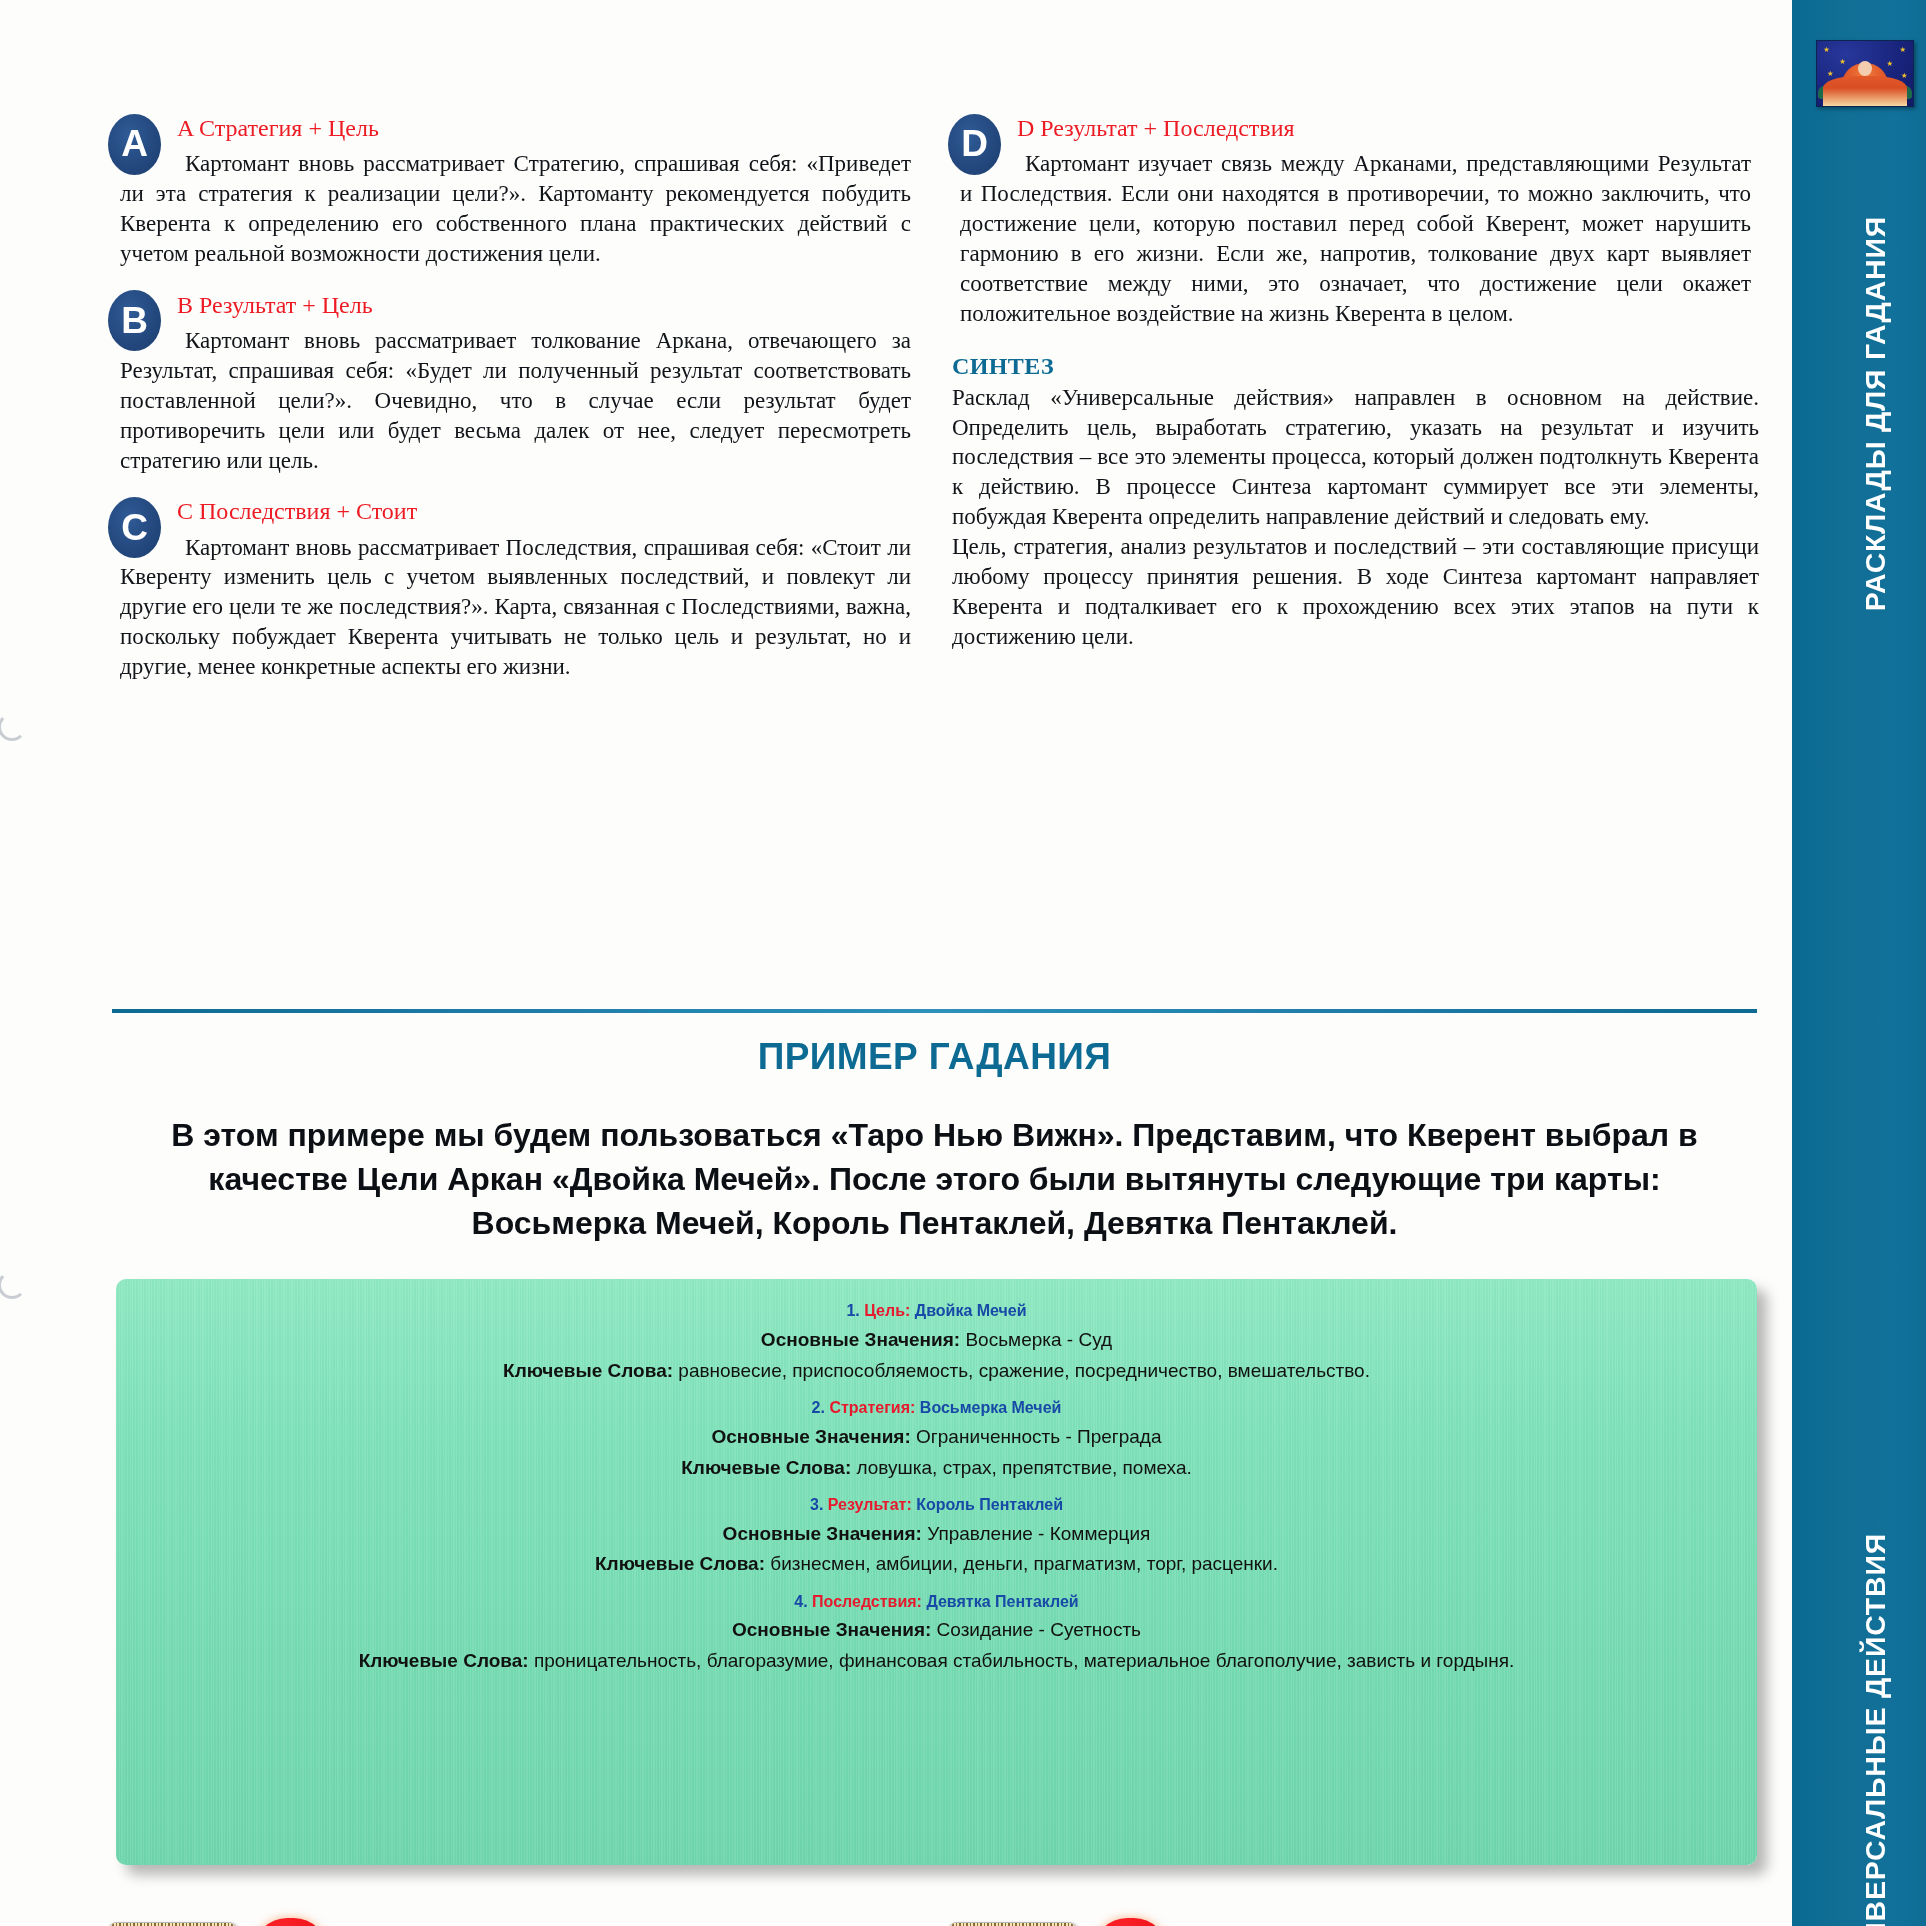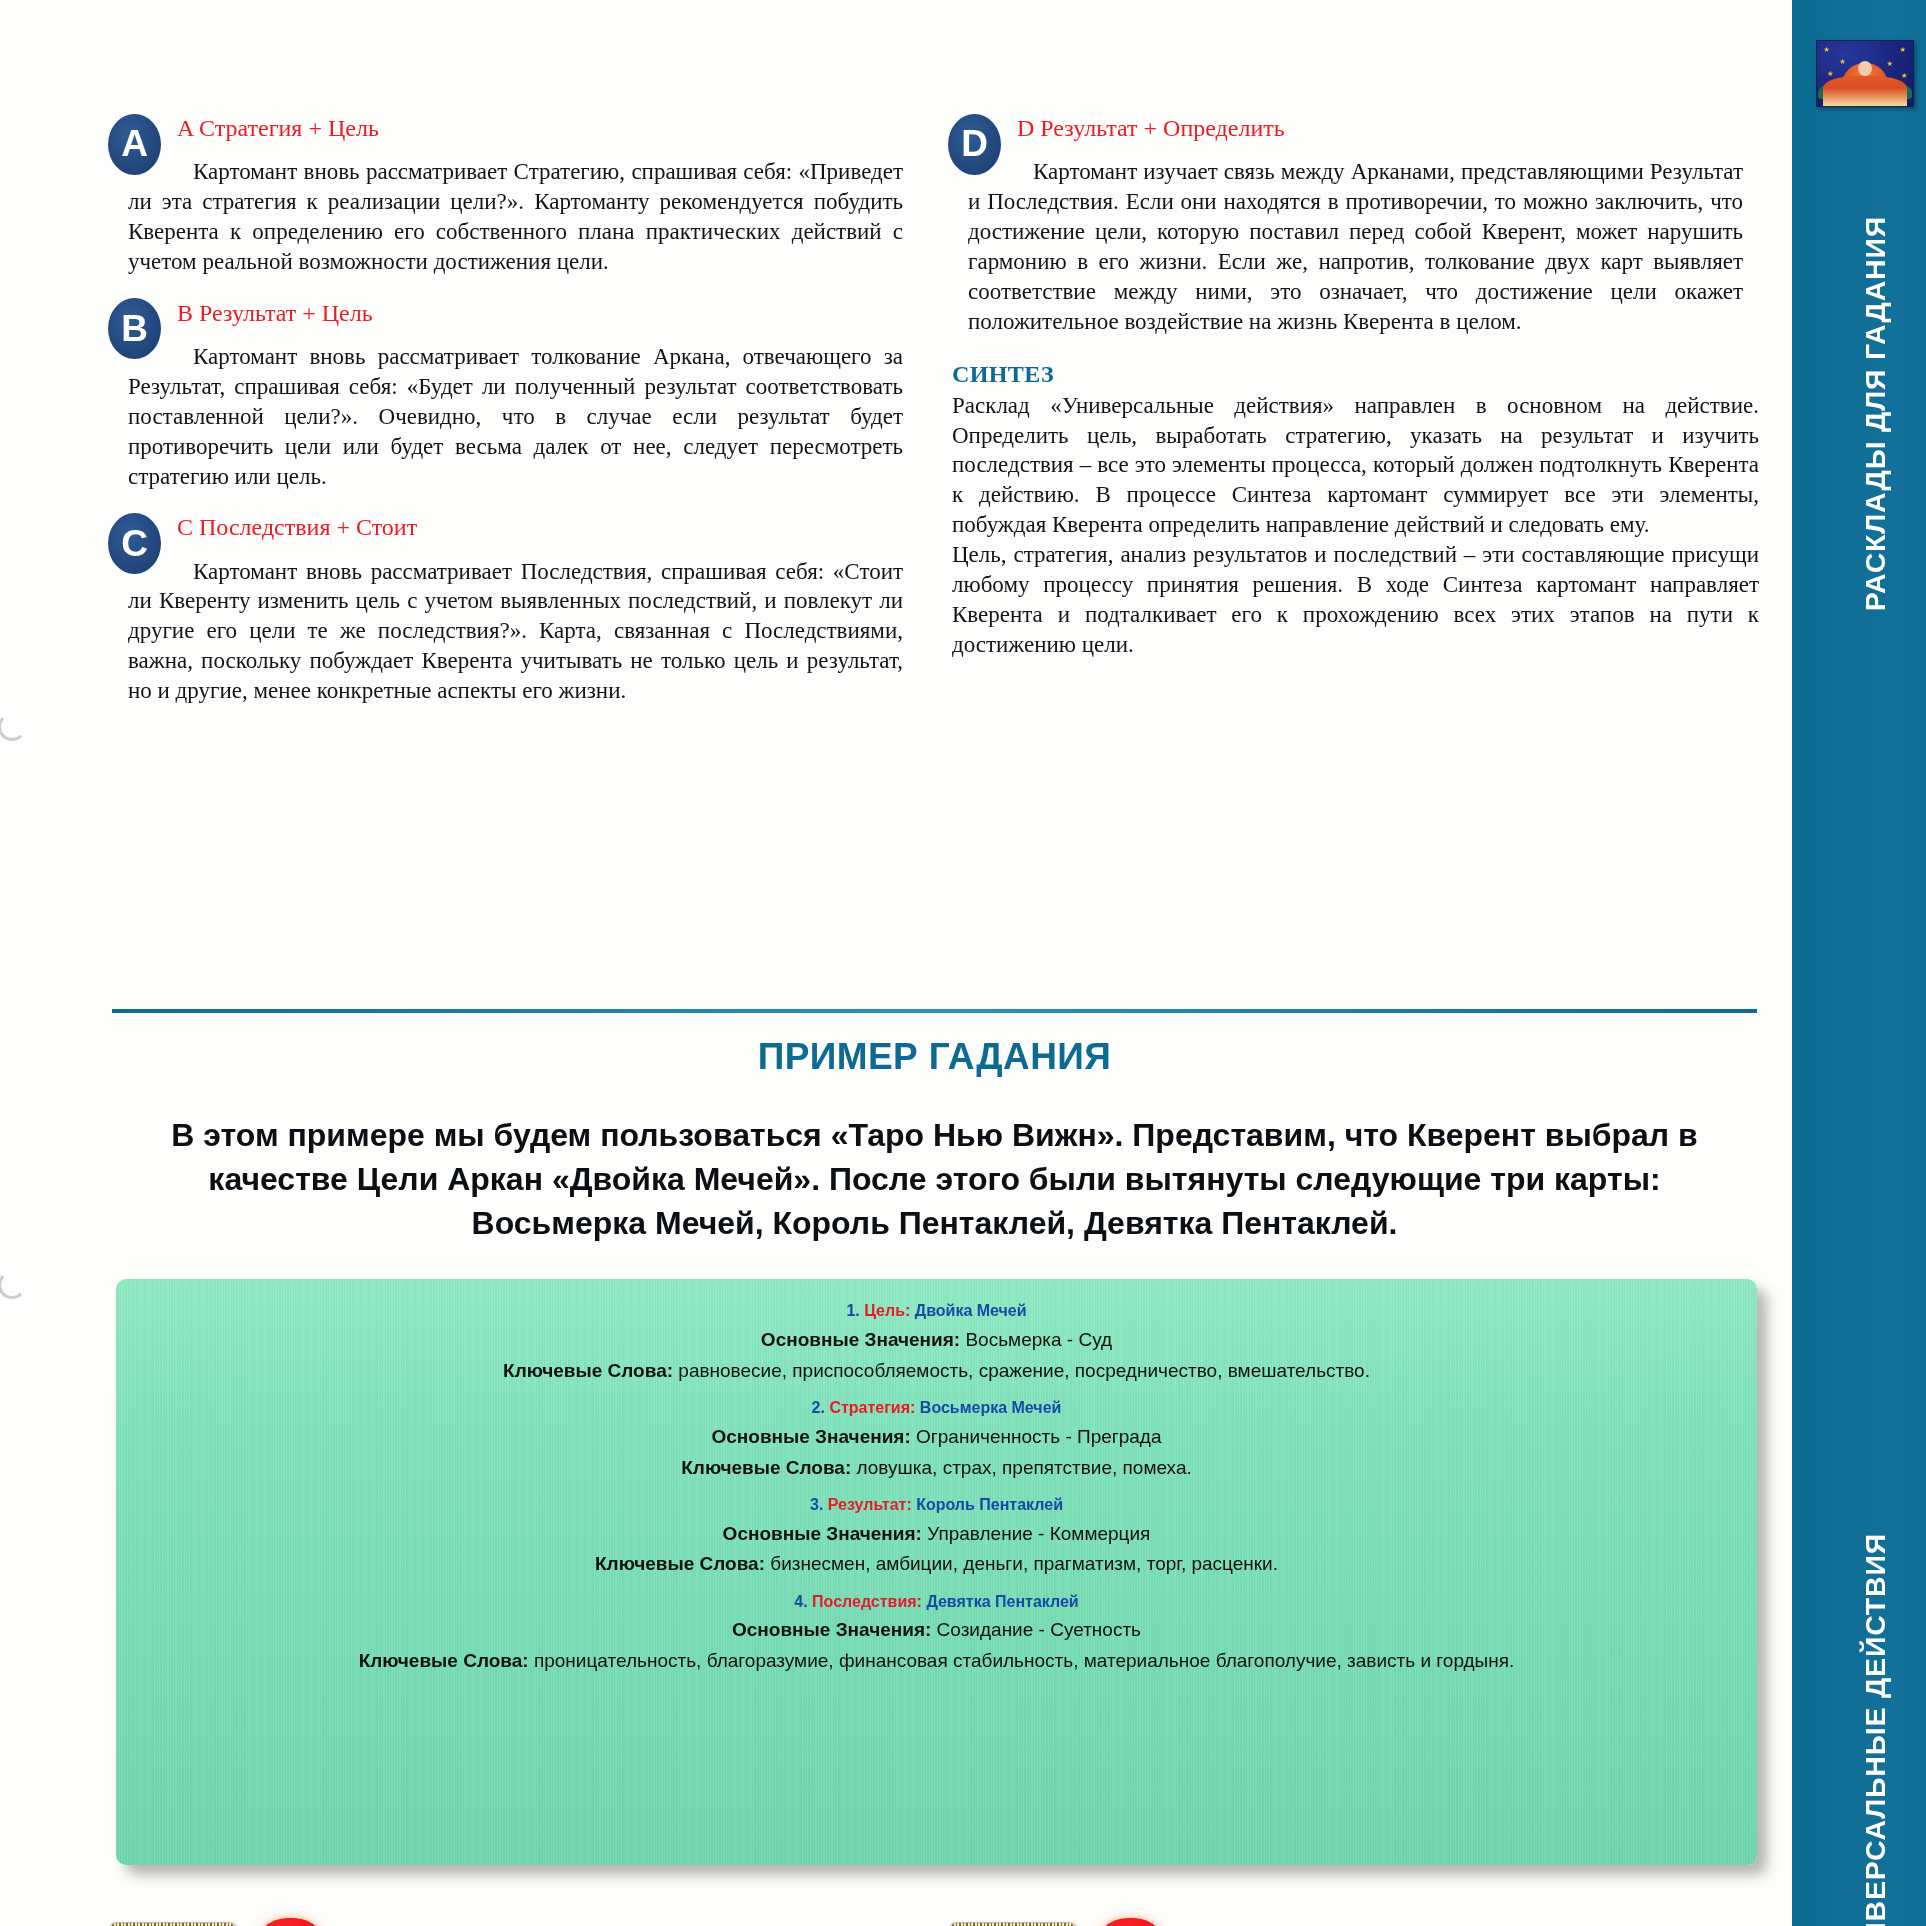--- a/index.html
+++ b/index.html
@@ -75,21 +75,21 @@
     color:#ffffff;
     font-family:"Liberation Sans",sans-serif;
     font-weight:bold;font-size:37px;
     display:flex;align-items:center;justify-content:center;
   }
   .blk-head{
     color:#ed1c24;font-weight:normal;font-size:24px;line-height:1.05;
     margin:0 0 2.3px 65px;font-family:"Liberation Serif",serif;
   }
   .blk-body{font-size:23px;line-height:1.30;text-align:justify;color:#111418;}
-  .blk-body p{margin:16px;}
+  .blk-body p{margin:8px;}
 
   .sec-head{
     color:#0d6b93;font-weight:bold;font-size:24px;
     font-family:"Liberation Serif",serif;
     margin:0 0 3.1px 0;letter-spacing:0.4px;
   }
   .plain-p{font-size:23px;line-height:1.30;text-align:justify;color:#111418;margin:0;}
 
   
   .hr-blue{
@@ -220,21 +220,21 @@
         <p><span style="display:inline-block;width:65px"></span><span>Картомант вновь рассматривает Последствия, спрашивая себя: «Стоит ли Кверенту изменить цель с учетом выявленных последствий, и повлекут ли другие его цели те же последствия?». Карта, связанная с Последствиями, важна, поскольку побуждает Кверента учитывать не только цель и результат, но и другие, менее конкретные аспекты его жизни.</span></p>
       </div>
     </div>
 
   </div>
 
   <div class="col col-right">
 
     <div class="block">
       <div class="badge">D</div>
-      <div class="blk-head">D Результат + Определить</div>
+      <div class="blk-head">D Результат + Последствия</div>
       <div class="blk-body">
         <p><span style="display:inline-block;width:65px"></span><span>Картомант изучает связь между Арканами, представляющими Результат и Последствия. Если они находятся в противоречии, то можно заключить, что достижение цели, которую поставил перед собой Кверент, может нарушить гармонию в его жизни. Если же, напротив, толкование двух карт выявляет соответствие между ними, это означает, что достижение цели окажет положительное воздействие на жизнь Кверента в целом.</span></p>
       </div>
     </div>
 
     <div class="block" style="margin-top:2px">
       <div class="sec-head">СИНТЕЗ</div>
       <p class="plain-p">Расклад «Универсальные действия» направлен в основном на действие. Определить цель, выработать стратегию, указать на результат и изучить последствия – все это элементы процесса, который должен подтолкнуть Кверента к действию. В процессе Синтеза картомант суммирует все эти элементы, побуждая Кверента определить направление действий и следовать ему.</p>
       <p class="plain-p" style="margin-top:0">Цель, стратегия, анализ результатов и последствий – эти составляющие присущи любому процессу принятия решения. В ходе Синтеза картомант направляет Кверента и подталкивает его к прохождению всех этих этапов на пути к достижению цели.</p>
     </div>

